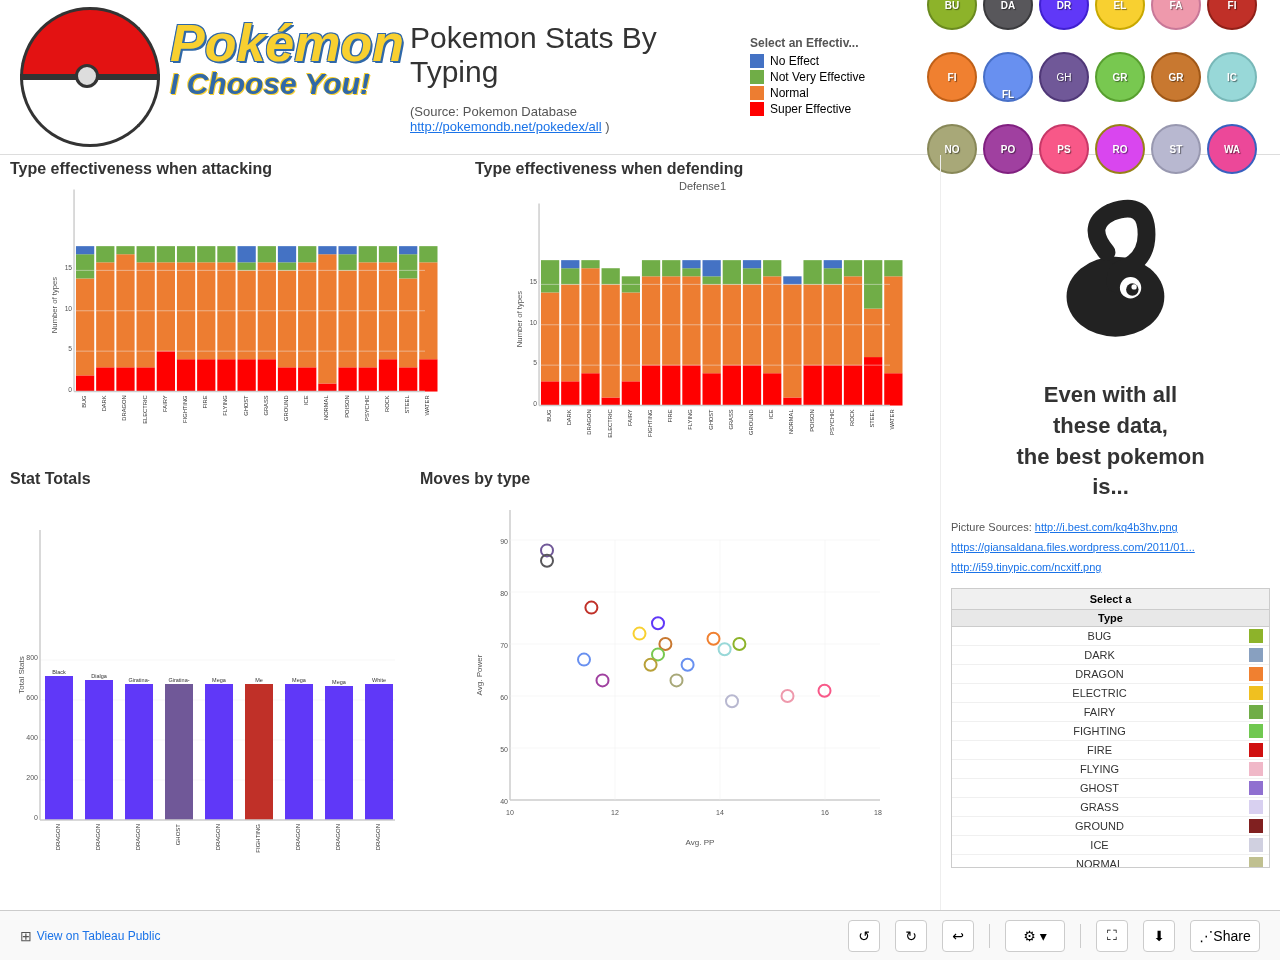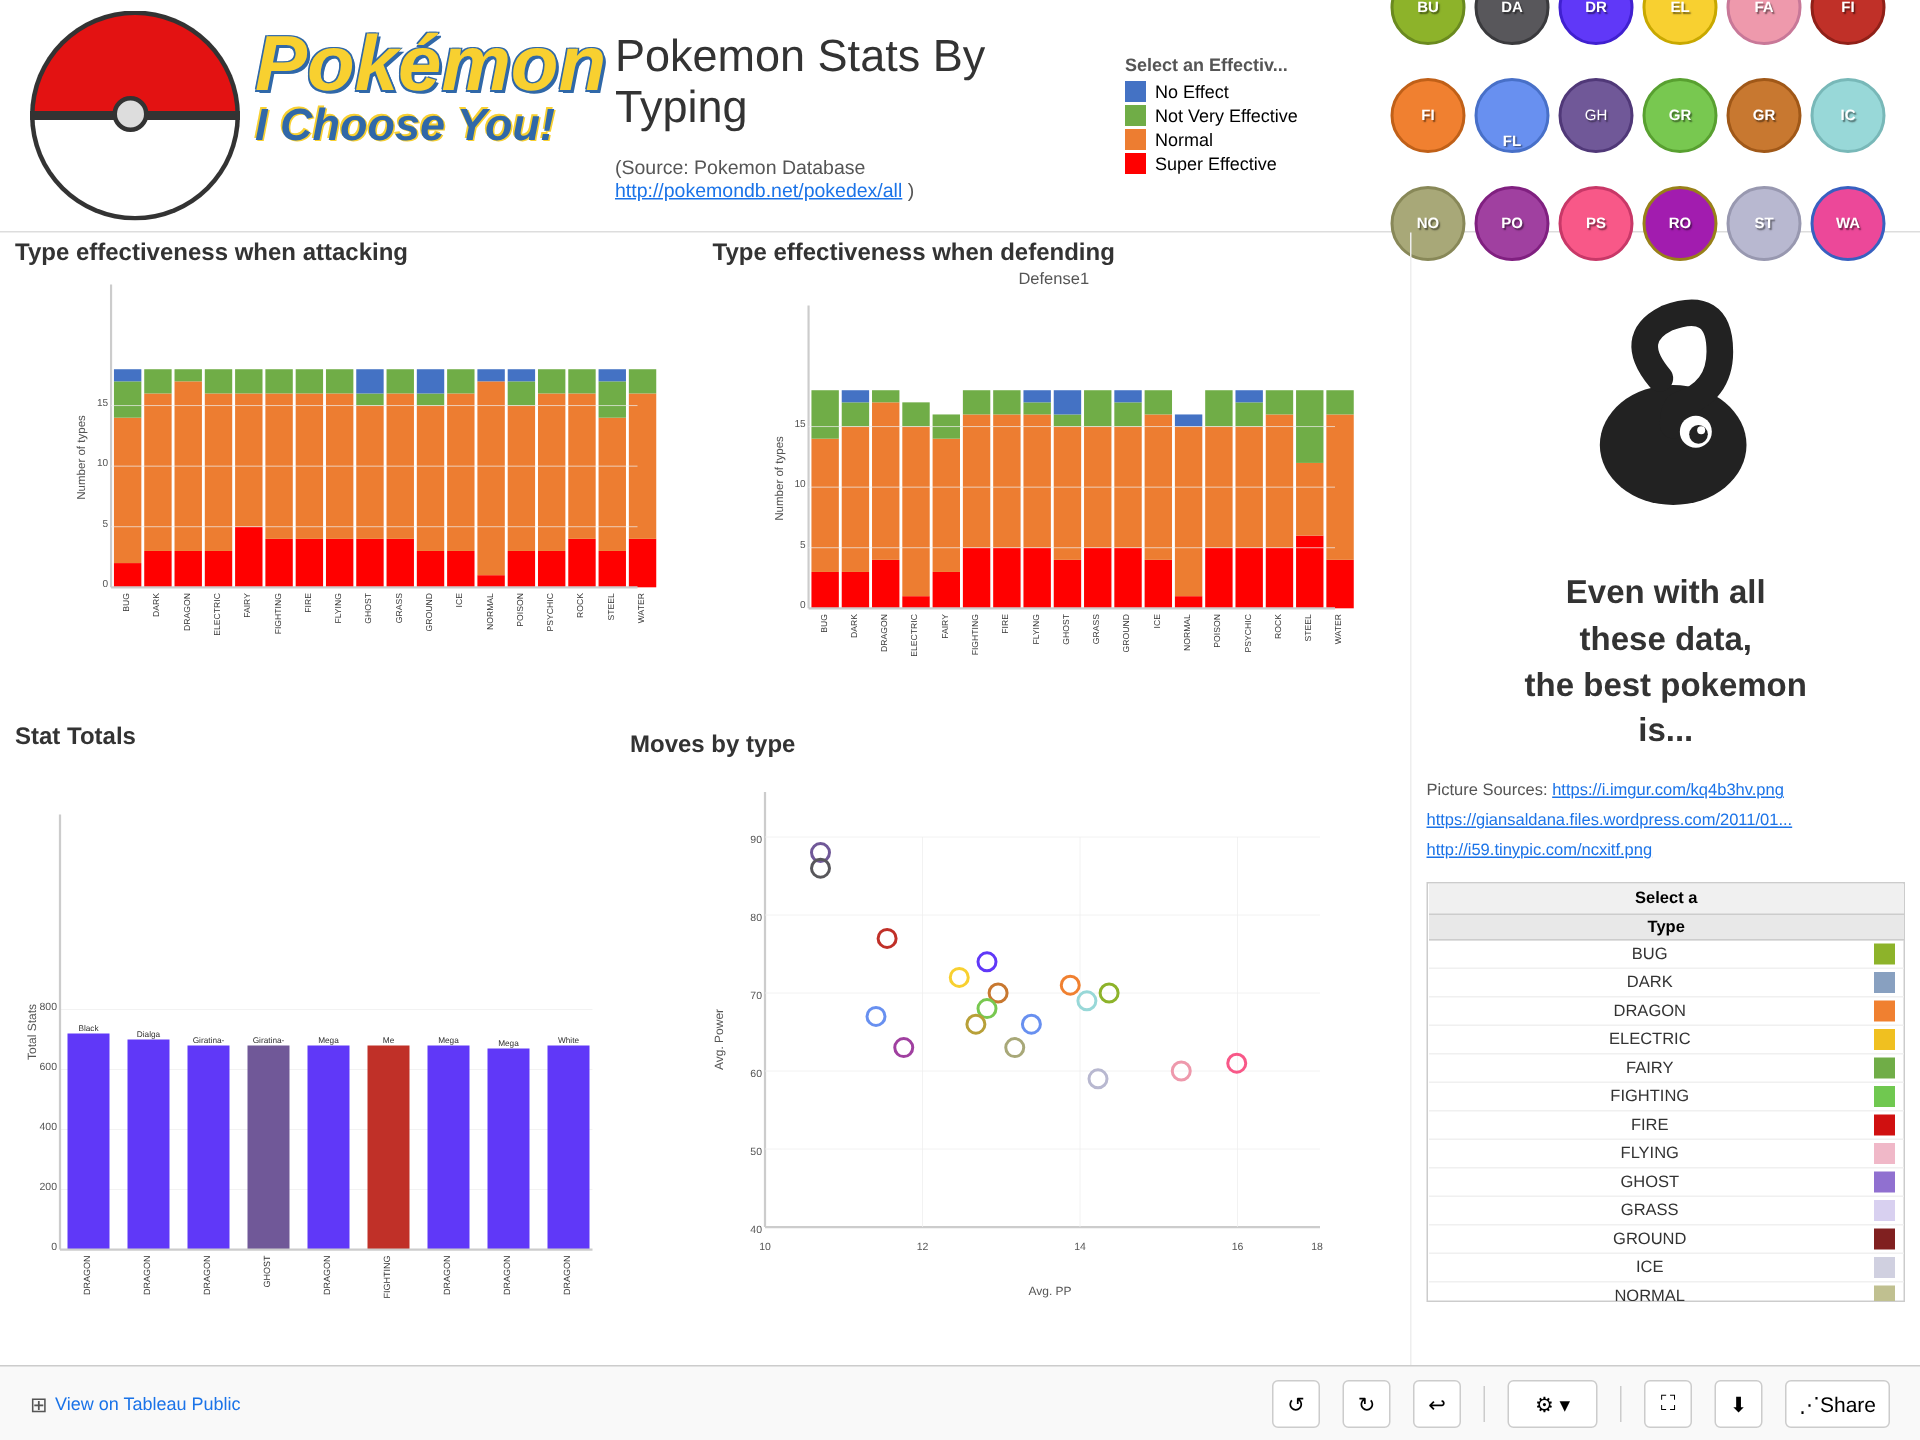--- a/index.html
+++ b/index.html
@@ -184,21 +184,20 @@
       font-size: 11px;
       text-align: center;
       color: #555;
       margin-bottom: 2px;
     }
 
     
     .bottom-row {
       display: flex;
       height: 420px;
-      align-items: center;
     }
 
     .stat-totals {
       width: 400px;
     }
 
     .moves-chart {
       flex: 1;
     }
 
@@ -387,21 +386,21 @@
       <div style="width: 50px; height: 50px; border-radius: 50%; background: rgb(160, 64, 160); border: 2.5px solid rgb(128, 32, 128); display: flex; align-items: center; justify-content: center; cursor: pointer;">
         <div style="text-align: center;">
           <div style="font-size:10px; color:white; font-weight:bold; text-shadow:1px 1px 1px rgba(0,0,0,0.5);">PO</div>
         </div>
       </div>
       <div style="width: 50px; height: 50px; border-radius: 50%; background: rgb(248, 88, 136); border: 2.5px solid rgb(200, 56, 104); display: flex; align-items: center; justify-content: center; cursor: pointer;">
         <div style="text-align: center;">
           <div style="font-size:10px; color:white; font-weight:bold; text-shadow:1px 1px 1px rgba(0,0,0,0.5);">PS</div>
         </div>
       </div>
-      <div style="width: 50px; height: 50px; border-radius: 50%; background: #a21caf; border: 2.5px solid rgb(152, 128, 24); display: flex; align-items: center; justify-content: center; cursor: pointer;">
+      <div style="width: 50px; height: 50px; border-radius: 50%; background: #d946ef; border: 2.5px solid rgb(152, 128, 24); display: flex; align-items: center; justify-content: center; cursor: pointer;">
         <div style="text-align: center;">
           <div style="font-size:10px; color:white; font-weight:bold; text-shadow:1px 1px 1px rgba(0,0,0,0.5);">RO</div>
         </div>
       </div>
       <div style="width: 50px; height: 50px; border-radius: 50%; background: rgb(184, 184, 208); border: 2.5px solid rgb(152, 152, 176); display: flex; align-items: center; justify-content: center; cursor: pointer;">
         <div style="text-align: center;">
           <div style="font-size:10px; color:white; font-weight:bold; text-shadow:1px 1px 1px rgba(0,0,0,0.5);">ST</div>
         </div>
       </div>
       <div style="width: 50px; height: 50px; border-radius: 50%; background: #ec4899; border: 2.5px solid rgb(56, 96, 192); display: flex; align-items: center; justify-content: center; cursor: pointer;">
@@ -767,21 +766,21 @@
 
     <div class="mystery-text">
       <div>Even with all</div>
       <div>these data,</div>
       <div>the best pokemon</div>
       <div>is...</div>
     </div>
 
     <div class="picture-sources">
       <span>Picture Sources:</span>
-      <a href="#"> https://i.imgur.com/kq4b3hv.png</a><br>
+      <a href="#"> http://i.best.com/kq4b3hv.png</a><br>
       <a href="#">https://giansaldana.files.wordpress.com/2011/01...</a><br>
       <a href="#">http://i59.tinypic.com/ncxitf.png</a>
     </div>
 
     <div style="margin-top:10px; border:1px solid #ccc; max-height:280px; overflow-y:auto;text-align:center;">
       <div style="background:#f0f0f0; padding:4px 6px; font-size:11px; font-weight:bold; border-bottom:1px solid #ccc;">
         <span>Select a</span>
       </div>
       <div style="background:#e8e8e8; padding:2px 6px; font-size:11px; font-weight:bold; border-bottom:1px solid #ccc;">
         <span>Type</span>

